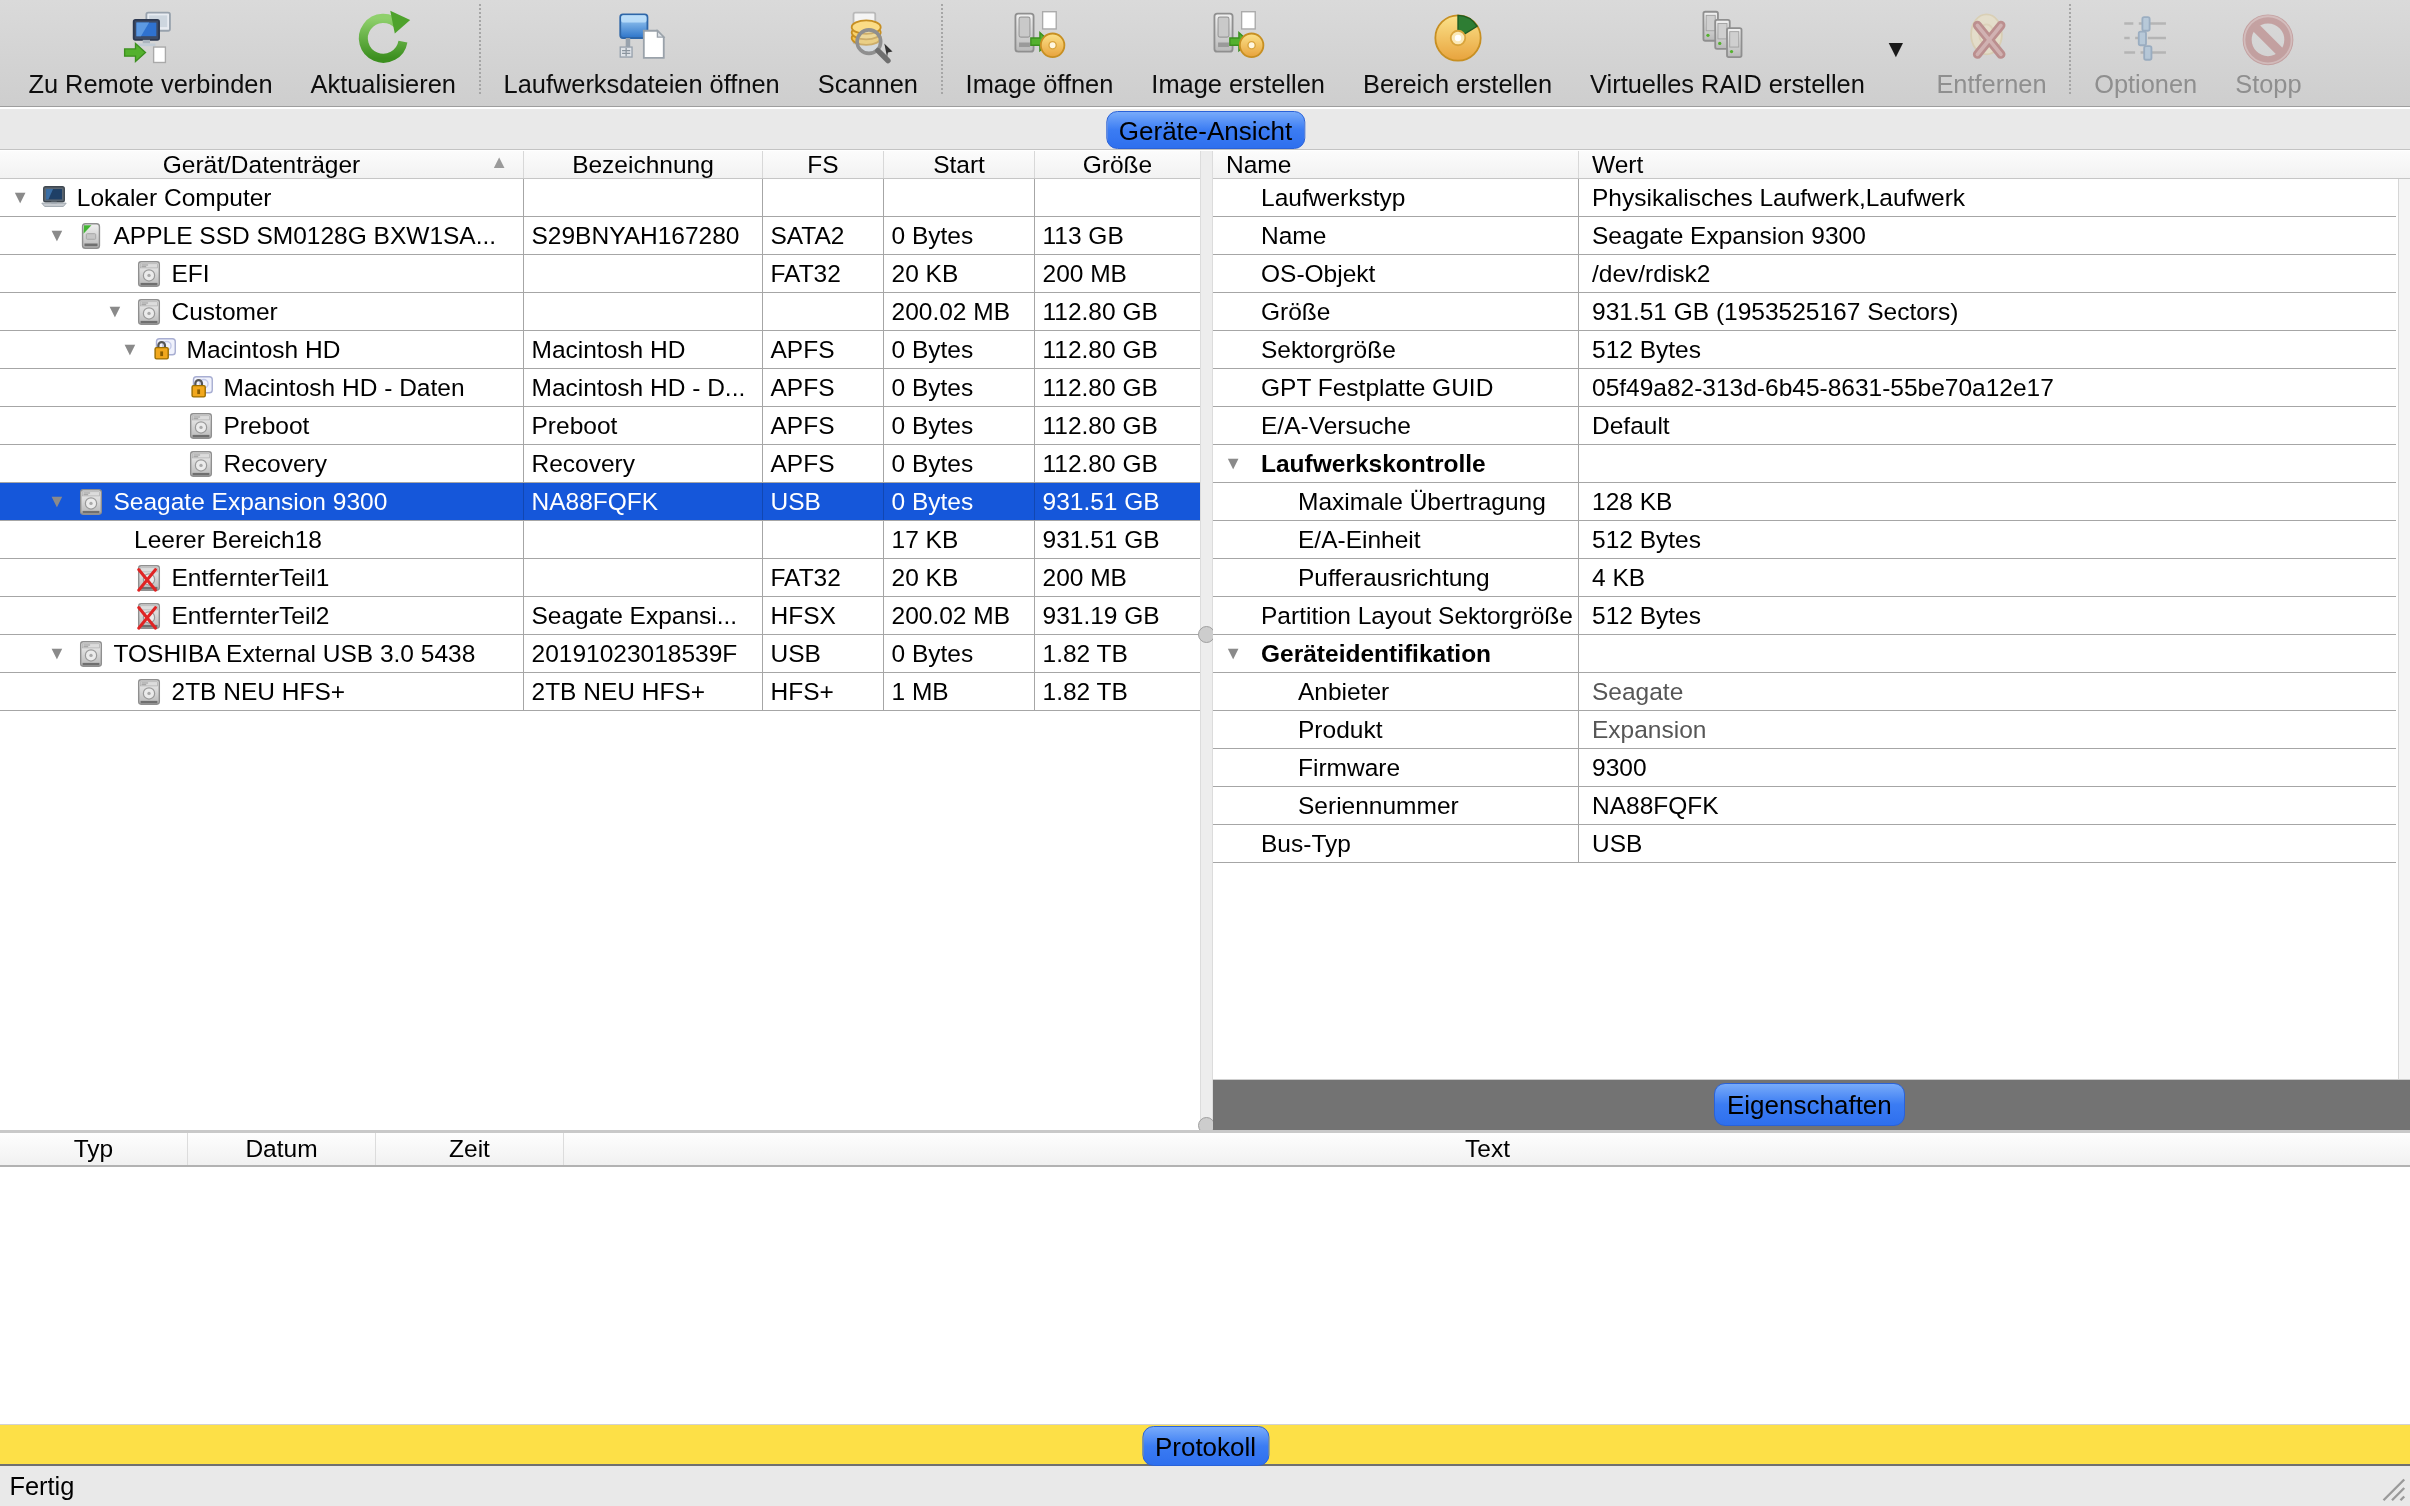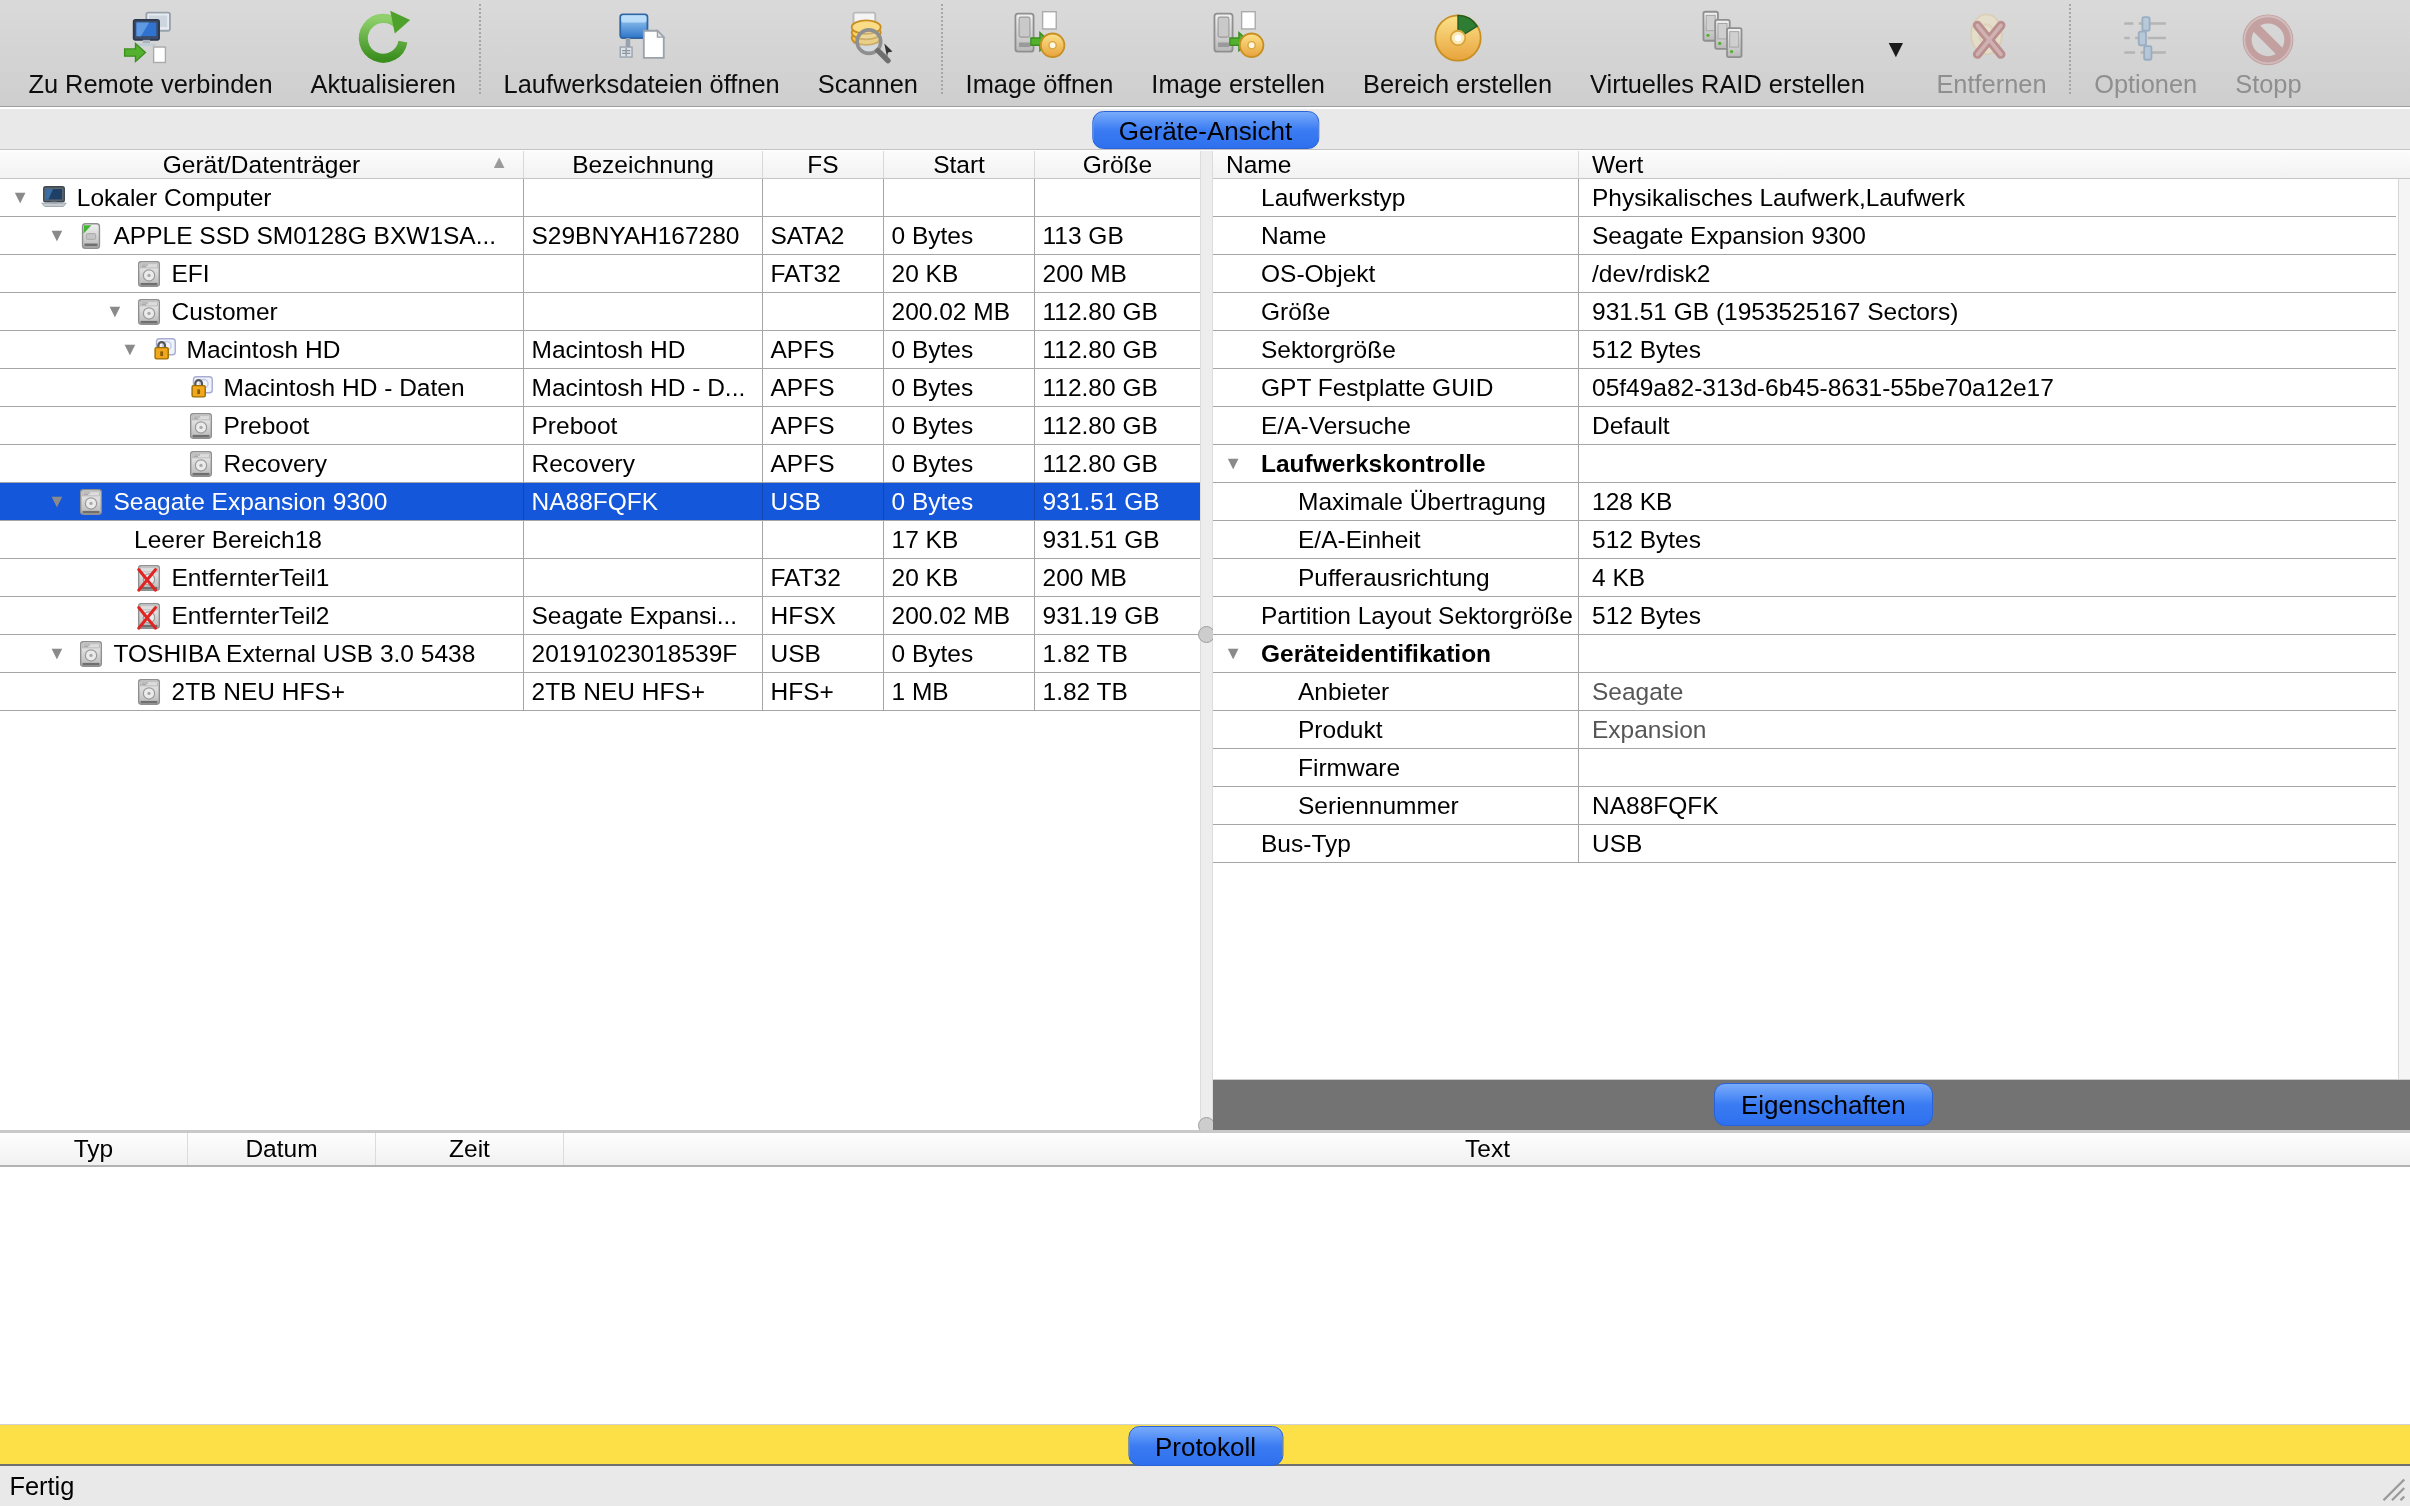--- a/index.html
+++ b/index.html
@@ -20,21 +20,21 @@
   .titem .icn{height:60px;display:flex;align-items:flex-end;justify-content:center;}
   .titem .icn svg{width:58px;height:58px;}
   .titem .lbl{font-size:25.4px;line-height:30px;color:#0d0d0d;white-space:nowrap;margin-top:1.9px;}
   .titem.disabled .lbl{color:#8f8f8f;}
   .titem.disabled .icn{opacity:.55;filter:saturate(.65);}
   .tsep{align-self:center;height:90px;border-left:2.8px dotted #a6a6a6;margin:0 3.8px;}
   .raid-caret{font-size:24.5px;color:#1a1a1a;margin:0 9.4px 36px 0;}
   
   .tabstrip{position:absolute;top:109px;height:41px;left:0;right:0;background:#e9e9e9;border-bottom:1.9px solid #c3c3c3;box-sizing:border-box;}
   .bluetab{
-    position:absolute;height:38px;line-height:38px;padding:0 26px;border-radius:11px;
+    position:absolute;height:38px;line-height:38px;padding:0 12px;border-radius:11px;
     background:linear-gradient(180deg,#78abfa 0%,#3b7cf3 50%,#2e6fee 100%);
     border:0.9px solid #2a62d8;box-sizing:border-box;
     font-size:26px;color:#000;white-space:nowrap;
   }
   .tab-center{left:50%;transform:translateX(-50%);top:1.9px;}
   
   .main{position:absolute;top:151px;left:0;right:0;height:979px;background:#fff;}
   .pane-left{position:absolute;left:0;top:0;bottom:0;width:1200px;background:#fff;overflow:hidden;}
   .vdivider{position:absolute;left:1200px;top:0;bottom:0;width:13px;background:#ededed;border-left:0.9px solid #dcdcdc;border-right:0.9px solid #dcdcdc;box-sizing:border-box;}
   .vdivider .dot{position:absolute;left:-2.8px;width:15px;height:15px;border-radius:50%;background:#cdcdcd;border:0.9px solid #9f9f9f;}
@@ -595,20 +595,21 @@
       <div class="prow">
           <div class="pname child">Anbieter</div>
           <div class="pval muted">Seagate</div>
         </div>
       <div class="prow">
           <div class="pname child">Produkt</div>
           <div class="pval muted">Expansion</div>
         </div>
       <div class="prow">
           <div class="pname child">Firmware</div>
+          <div class="pval">9300</div>
         </div>
       <div class="prow">
           <div class="pname child">Seriennummer</div>
           <div class="pval">NA88FQFK</div>
         </div>
       <div class="prow">
           <div class="pname">Bus-Typ</div>
           <div class="pval">USB</div>
         </div>
     </div>

